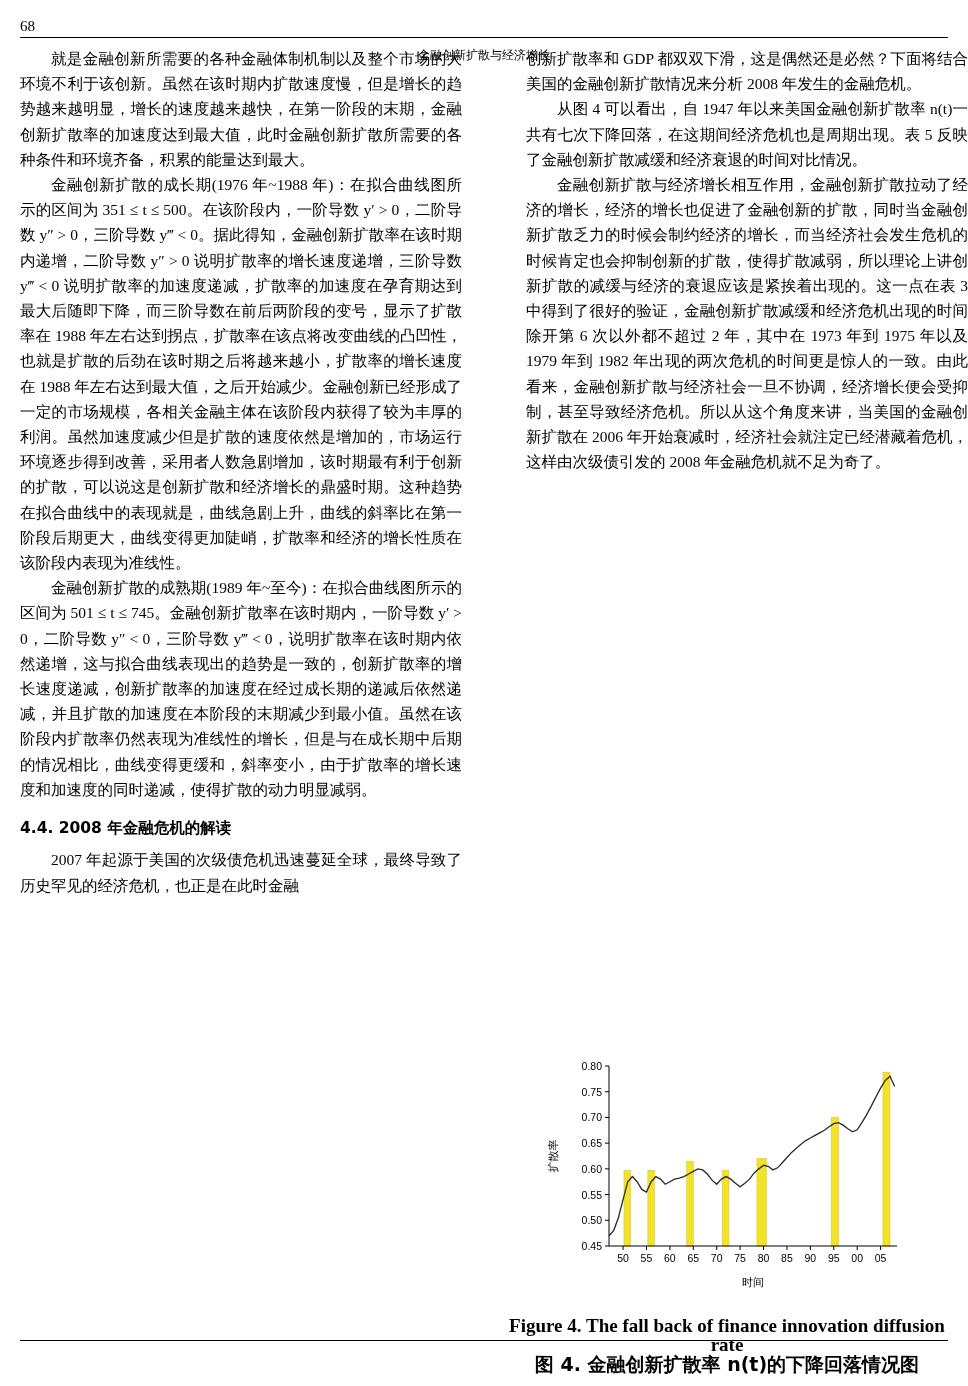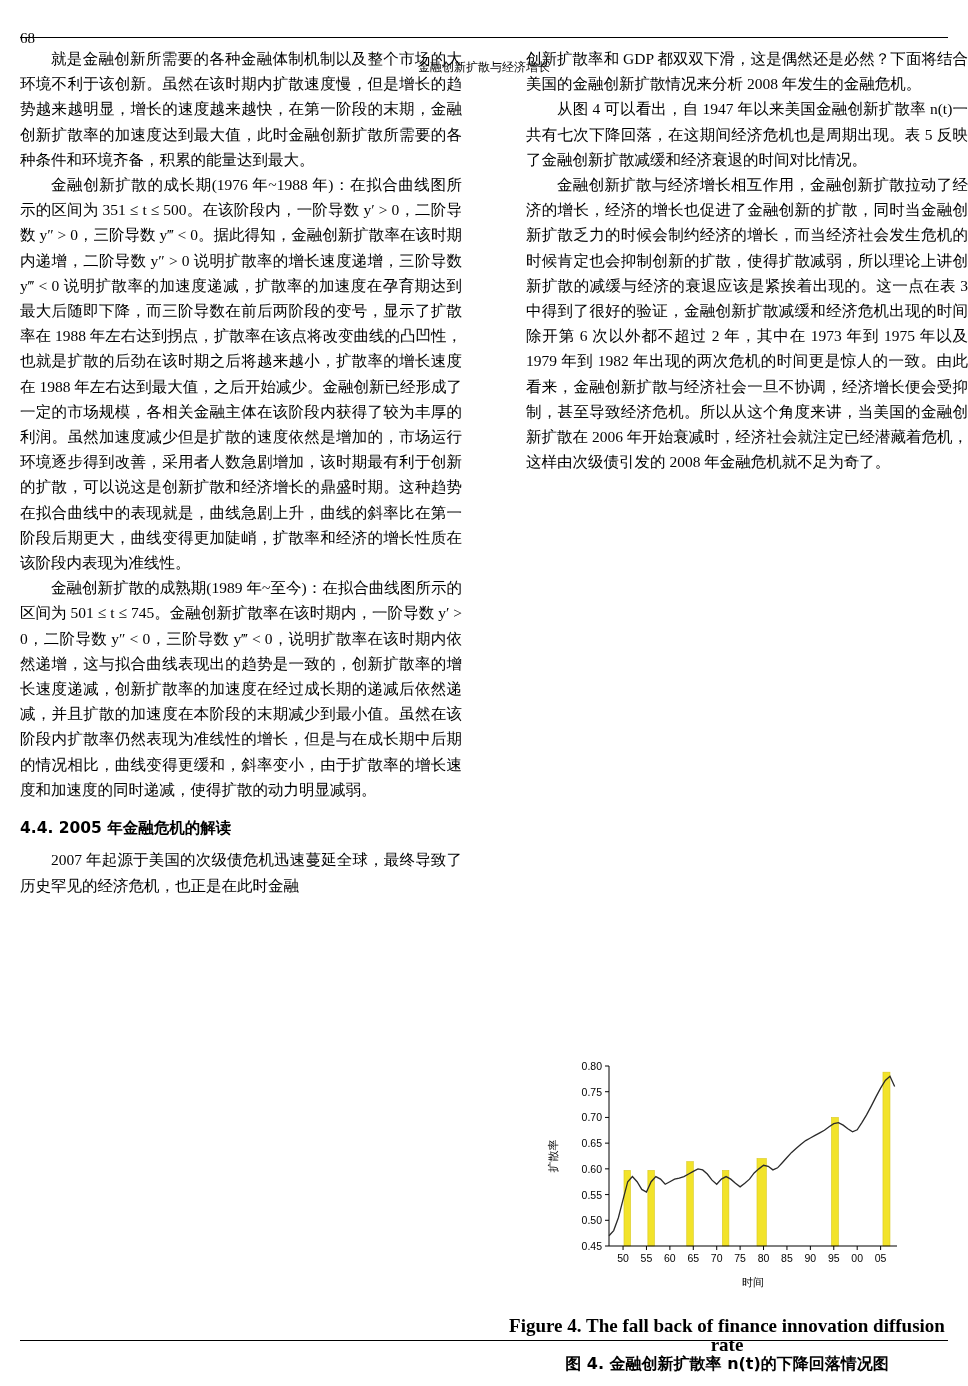--- a/index.html
+++ b/index.html
@@ -18,21 +18,21 @@
   .page {
     position: absolute;
     left: 0; top: 0;
     width: 968px;
     height: 1386px;
   }
   
   .header {
     position: absolute;
     left: 20px;
-    top: 28px;
+    top: 16px;
     width: 928px;
     height: 26px;
     font-size: 15px;
   }
   .header .page-num {
     position: absolute;
     left: 0;
     top: 2px;
     font-family: "Liberation Serif", serif;
     font-size: 15px;
@@ -102,21 +102,21 @@
     text-align: center;
     font-family: "Liberation Serif", serif;
     font-weight: bold;
     font-size: 19px;
     line-height: 19px;
   }
   .fig-caption-zh {
     text-align: center;
     font-family: "DejaVu Sans", sans-serif;
     font-weight: bold;
-    font-size: 16px;
+    font-size: 19px;
     line-height: 20px;
   }
   
   .footer-rule {
     position: absolute;
     left: 20px;
     top: 1340px;
     width: 928px;
     height: 1px;
     background: #000;
@@ -152,21 +152,21 @@
   <div class="header">
     <span class="page-num">68</span>
     <span class="running-title">金融创新扩散与经济增长</span>
   </div>
   <div class="header-rule"></div>
 
   <div class="col col-left">
     <p class="para">就是金融创新所需要的各种金融体制机制以及整个市场的大环境不利于该创新。虽然在该时期内扩散速度慢，但是增长的趋势越来越明显，增长的速度越来越快，在第一阶段的末期，金融创新扩散率的加速度达到最大值，此时金融创新扩散所需要的各种条件和环境齐备，积累的能量达到最大。</p>
     <p class="para">金融创新扩散的成长期(1976 年~1988 年)：在拟合曲线图所示的区间为 351 ≤ t ≤ 500。在该阶段内，一阶导数 y′ &gt; 0，二阶导数 y″ &gt; 0，三阶导数 y‴ &lt; 0。据此得知，金融创新扩散率在该时期内递增，二阶导数 y″ &gt; 0 说明扩散率的增长速度递增，三阶导数 y‴ &lt; 0 说明扩散率的加速度递减，扩散率的加速度在孕育期达到最大后随即下降，而三阶导数在前后两阶段的变号，显示了扩散率在 1988 年左右达到拐点，扩散率在该点将改变曲线的凸凹性，也就是扩散的后劲在该时期之后将越来越小，扩散率的增长速度在 1988 年左右达到最大值，之后开始减少。金融创新已经形成了一定的市场规模，各相关金融主体在该阶段内获得了较为丰厚的利润。虽然加速度减少但是扩散的速度依然是增加的，市场运行环境逐步得到改善，采用者人数急剧增加，该时期最有利于创新的扩散，可以说这是创新扩散和经济增长的鼎盛时期。这种趋势在拟合曲线中的表现就是，曲线急剧上升，曲线的斜率比在第一阶段后期更大，曲线变得更加陡峭，扩散率和经济的增长性质在该阶段内表现为准线性。</p>
     <p class="para">金融创新扩散的成熟期(1989 年~至今)：在拟合曲线图所示的区间为 501 ≤ t ≤ 745。金融创新扩散率在该时期内，一阶导数 y′ &gt; 0，二阶导数 y″ &lt; 0，三阶导数 y‴ &lt; 0，说明扩散率在该时期内依然递增，这与拟合曲线表现出的趋势是一致的，创新扩散率的增长速度递减，创新扩散率的加速度在经过成长期的递减后依然递减，并且扩散的加速度在本阶段的末期减少到最小值。虽然在该阶段内扩散率仍然表现为准线性的增长，但是与在成长期中后期的情况相比，曲线变得更缓和，斜率变小，由于扩散率的增长速度和加速度的同时递减，使得扩散的动力明显减弱。</p>
-    <h2 class="sec-head">4.4. 2005 年金融危机的解读</h2>
+    <h2 class="sec-head">4.4. 2008 年金融危机的解读</h2>
     <p class="para">2007 年起源于美国的次级债危机迅速蔓延全球，最终导致了历史罕见的经济危机，也正是在此时金融</p>
   </div>
 
   <div class="col col-right">
     <p class="para noindent">创新扩散率和 GDP 都双双下滑，这是偶然还是必然？下面将结合美国的金融创新扩散情况来分析 2008 年发生的金融危机。</p>
     <p class="para">从图 4 可以看出，自 1947 年以来美国金融创新扩散率 n(t)一共有七次下降回落，在这期间经济危机也是周期出现。表 5 反映了金融创新扩散减缓和经济衰退的时间对比情况。</p>
     <p class="para">金融创新扩散与经济增长相互作用，金融创新扩散拉动了经济的增长，经济的增长也促进了金融创新的扩散，同时当金融创新扩散乏力的时候会制约经济的增长，而当经济社会发生危机的时候肯定也会抑制创新的扩散，使得扩散减弱，所以理论上讲创新扩散的减缓与经济的衰退应该是紧挨着出现的。这一点在表 3 中得到了很好的验证，金融创新扩散减缓和经济危机出现的时间除开第 6 次以外都不超过 2 年，其中在 1973 年到 1975 年以及 1979 年到 1982 年出现的两次危机的时间更是惊人的一致。由此看来，金融创新扩散与经济社会一旦不协调，经济增长便会受抑制，甚至导致经济危机。所以从这个角度来讲，当美国的金融创新扩散在 2006 年开始衰减时，经济社会就注定已经潜藏着危机，这样由次级债引发的 2008 年金融危机就不足为奇了。</p>
   </div>
 
   <div class="figure">

